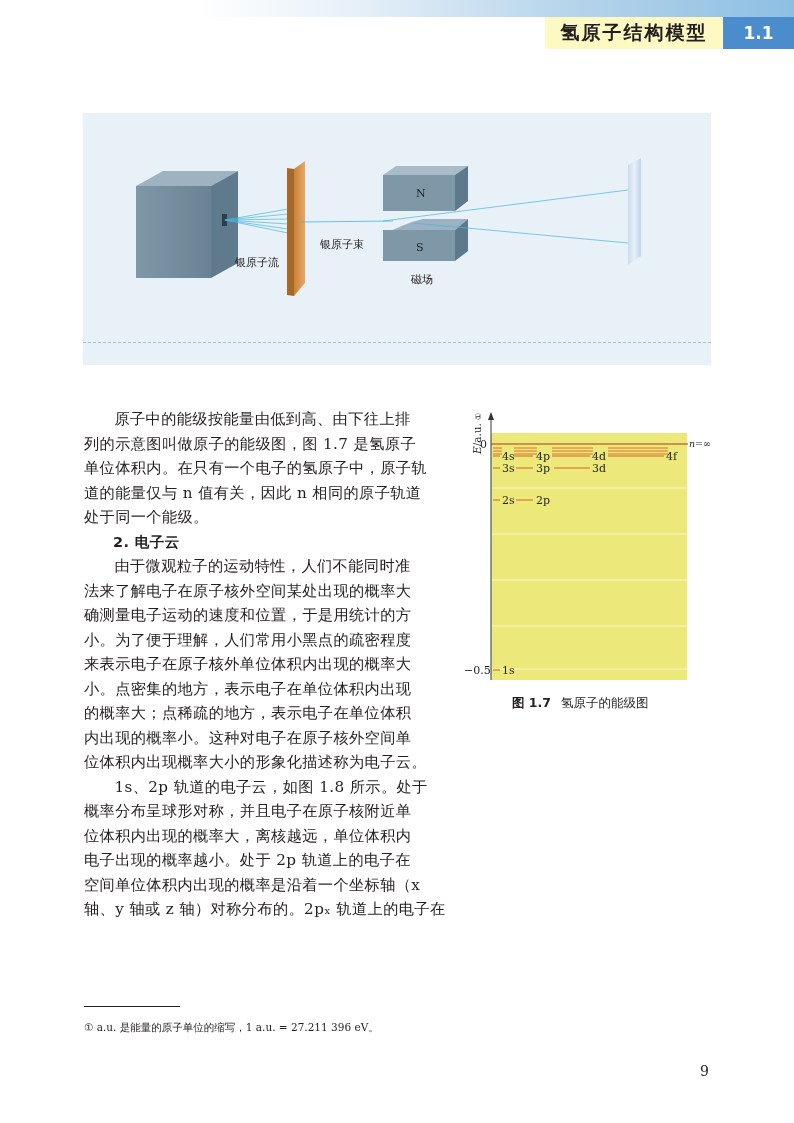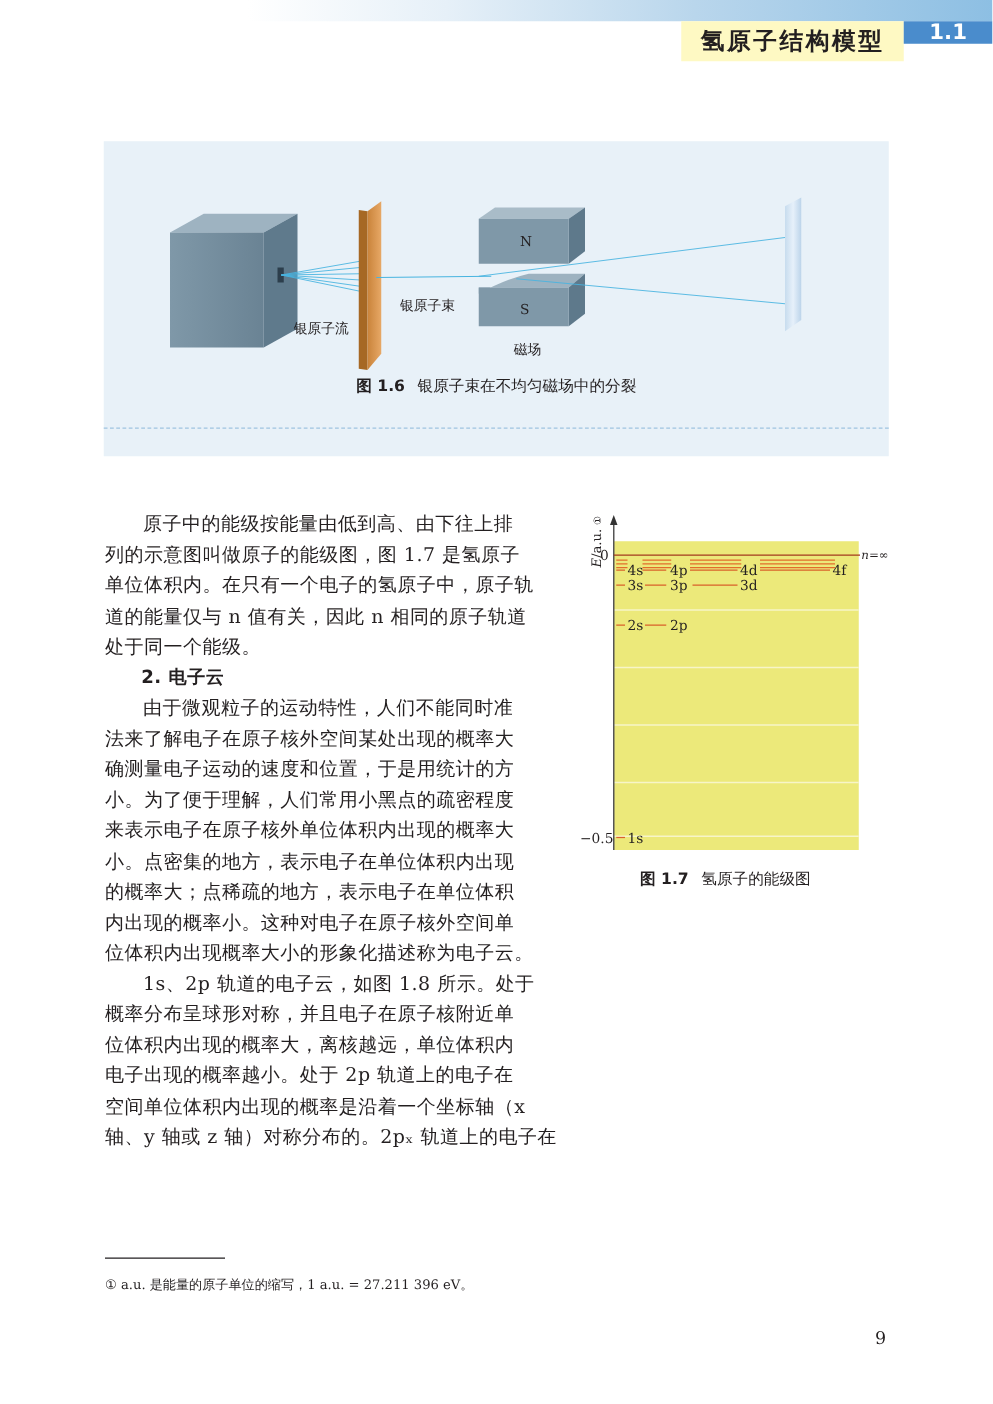--- a/index.html
+++ b/index.html
@@ -11,21 +11,21 @@
     background: linear-gradient(to right, #ffffff 0%, #ffffff 25%, #e6f0f8 45%, #b9d6ec 70%, #8dbfe3 100%);
   }
   .chapter-title {
     position: absolute; left: 545px; top: 17px; width: 178px; height: 32px;
     background: #fef9c3; color: #231f20;
     font-family: "DejaVu Sans", "Liberation Sans", sans-serif;
     font-size: 19px; font-weight: bold; letter-spacing: 2px;
     display: flex; align-items: center; justify-content: center;
   }
   .chapter-num {
-    position: absolute; left: 723px; top: 17px; width: 71px; height: 18px;
+    position: absolute; left: 723px; top: 17px; width: 71px; height: 32px;
     background: #4a8ccc; color: #ffffff;
     font-family: "DejaVu Sans", "Liberation Sans", sans-serif;
     font-size: 17px; font-weight: bold;
     display: flex; align-items: center; justify-content: center;
   }
 
   .fig16 {
     position: absolute; left: 83px; top: 113px; width: 628px; height: 252px;
     background: #e8f1f8;
   }
@@ -124,23 +124,20 @@
     <line x1="300" y1="108" x2="545" y2="77" stroke="#47b4e0" stroke-width="0.7"></line>
     <line x1="330" y1="110" x2="545" y2="130" stroke="#47b4e0" stroke-width="0.7"></line>
 
     <polygon points="545,52 558,45 558,143 545,152" fill="url(#screen)"></polygon>
   </svg>
   <span class="diagram-label" style="left:152px;top:142px;">银原子流</span>
   <span class="diagram-label" style="left:237px;top:124px;">银原子束</span>
   <span class="diagram-label" style="left:333px;top:74px;">N</span>
   <span class="diagram-label" style="left:333px;top:128px;">S</span>
   <span class="diagram-label" style="left:328px;top:159px;">磁场</span>
-  <div class="fig16-caption">
-    <span class="num">图 1.6</span><span>银原子束在不均匀磁场中的分裂</span>
-  </div>
   <div class="dash-line"></div>
 </div>
 
 <div class="body-text">
   <div>
     <span class="line" style="text-indent:2em">原子中的能级按能量由低到高、由下往上排</span>
     <span class="line">列的示意图叫做原子的能级图，图 1.7 是氢原子</span>
     <span class="line">单位体积内。在只有一个电子的氢原子中，原子轨</span>
     <span class="line">道的能量仅与 n 值有关，因此 n 相同的原子轨道</span>
     <span class="line">处于同一个能级。</span>

